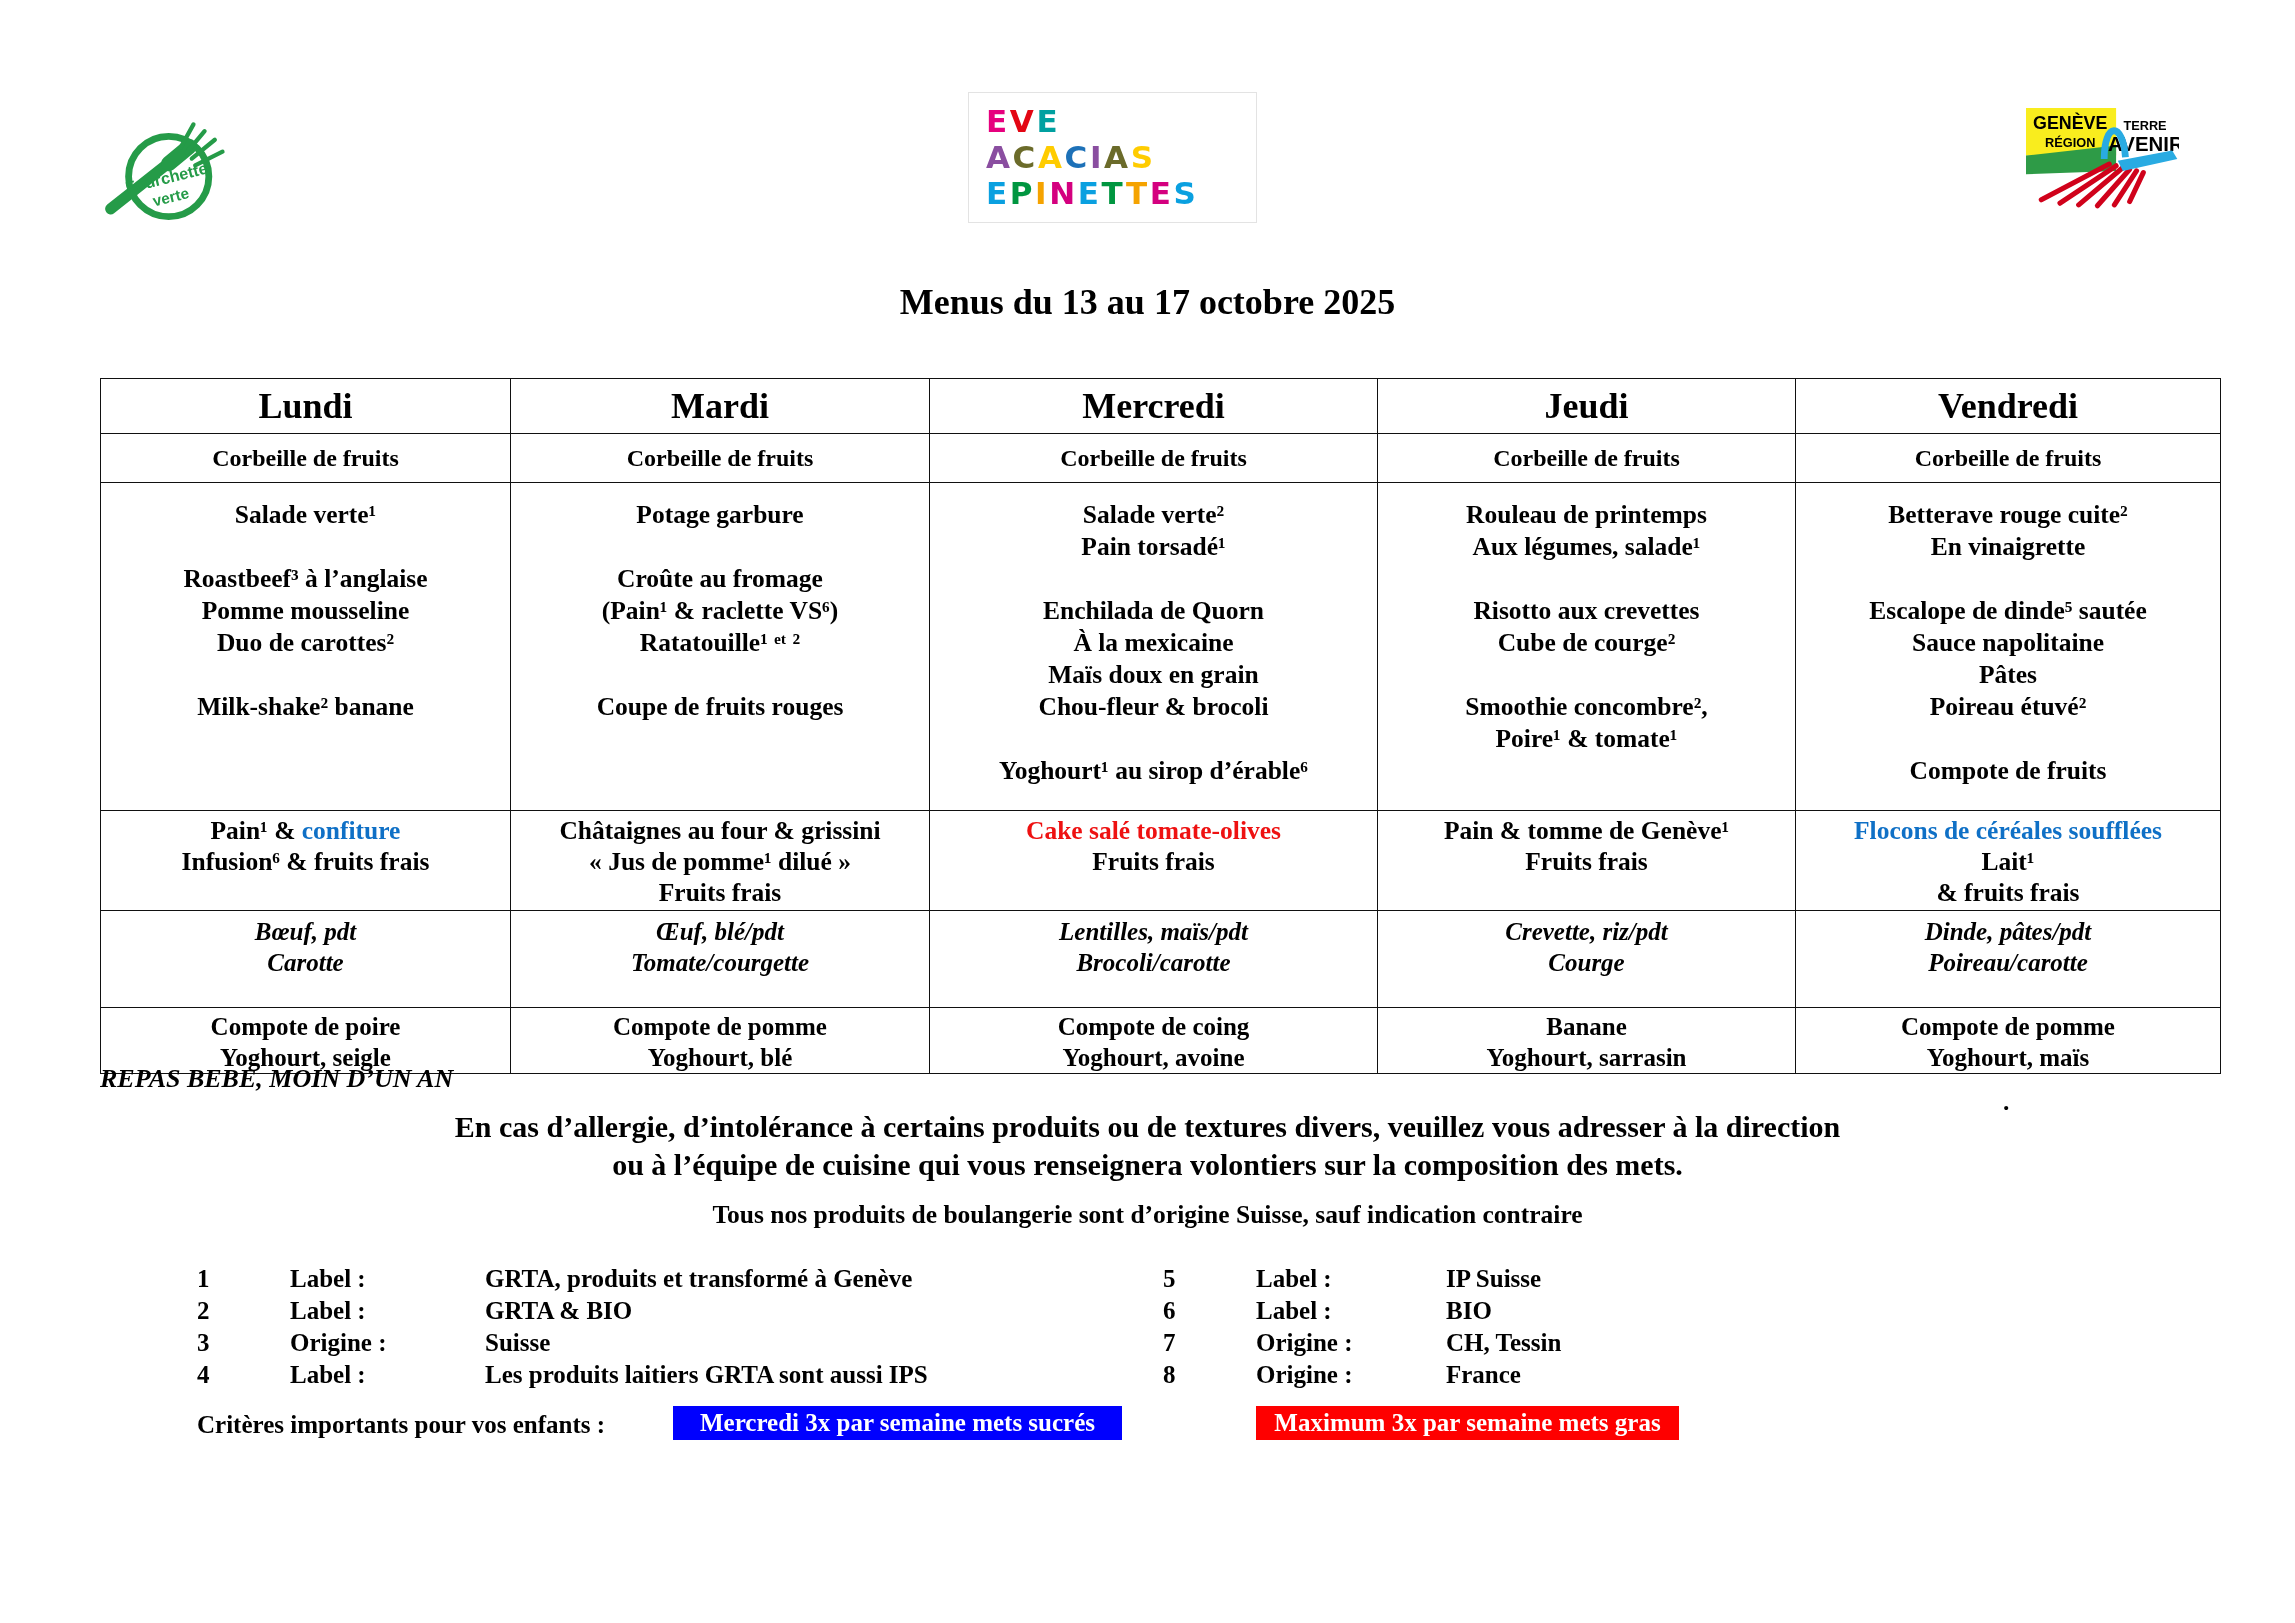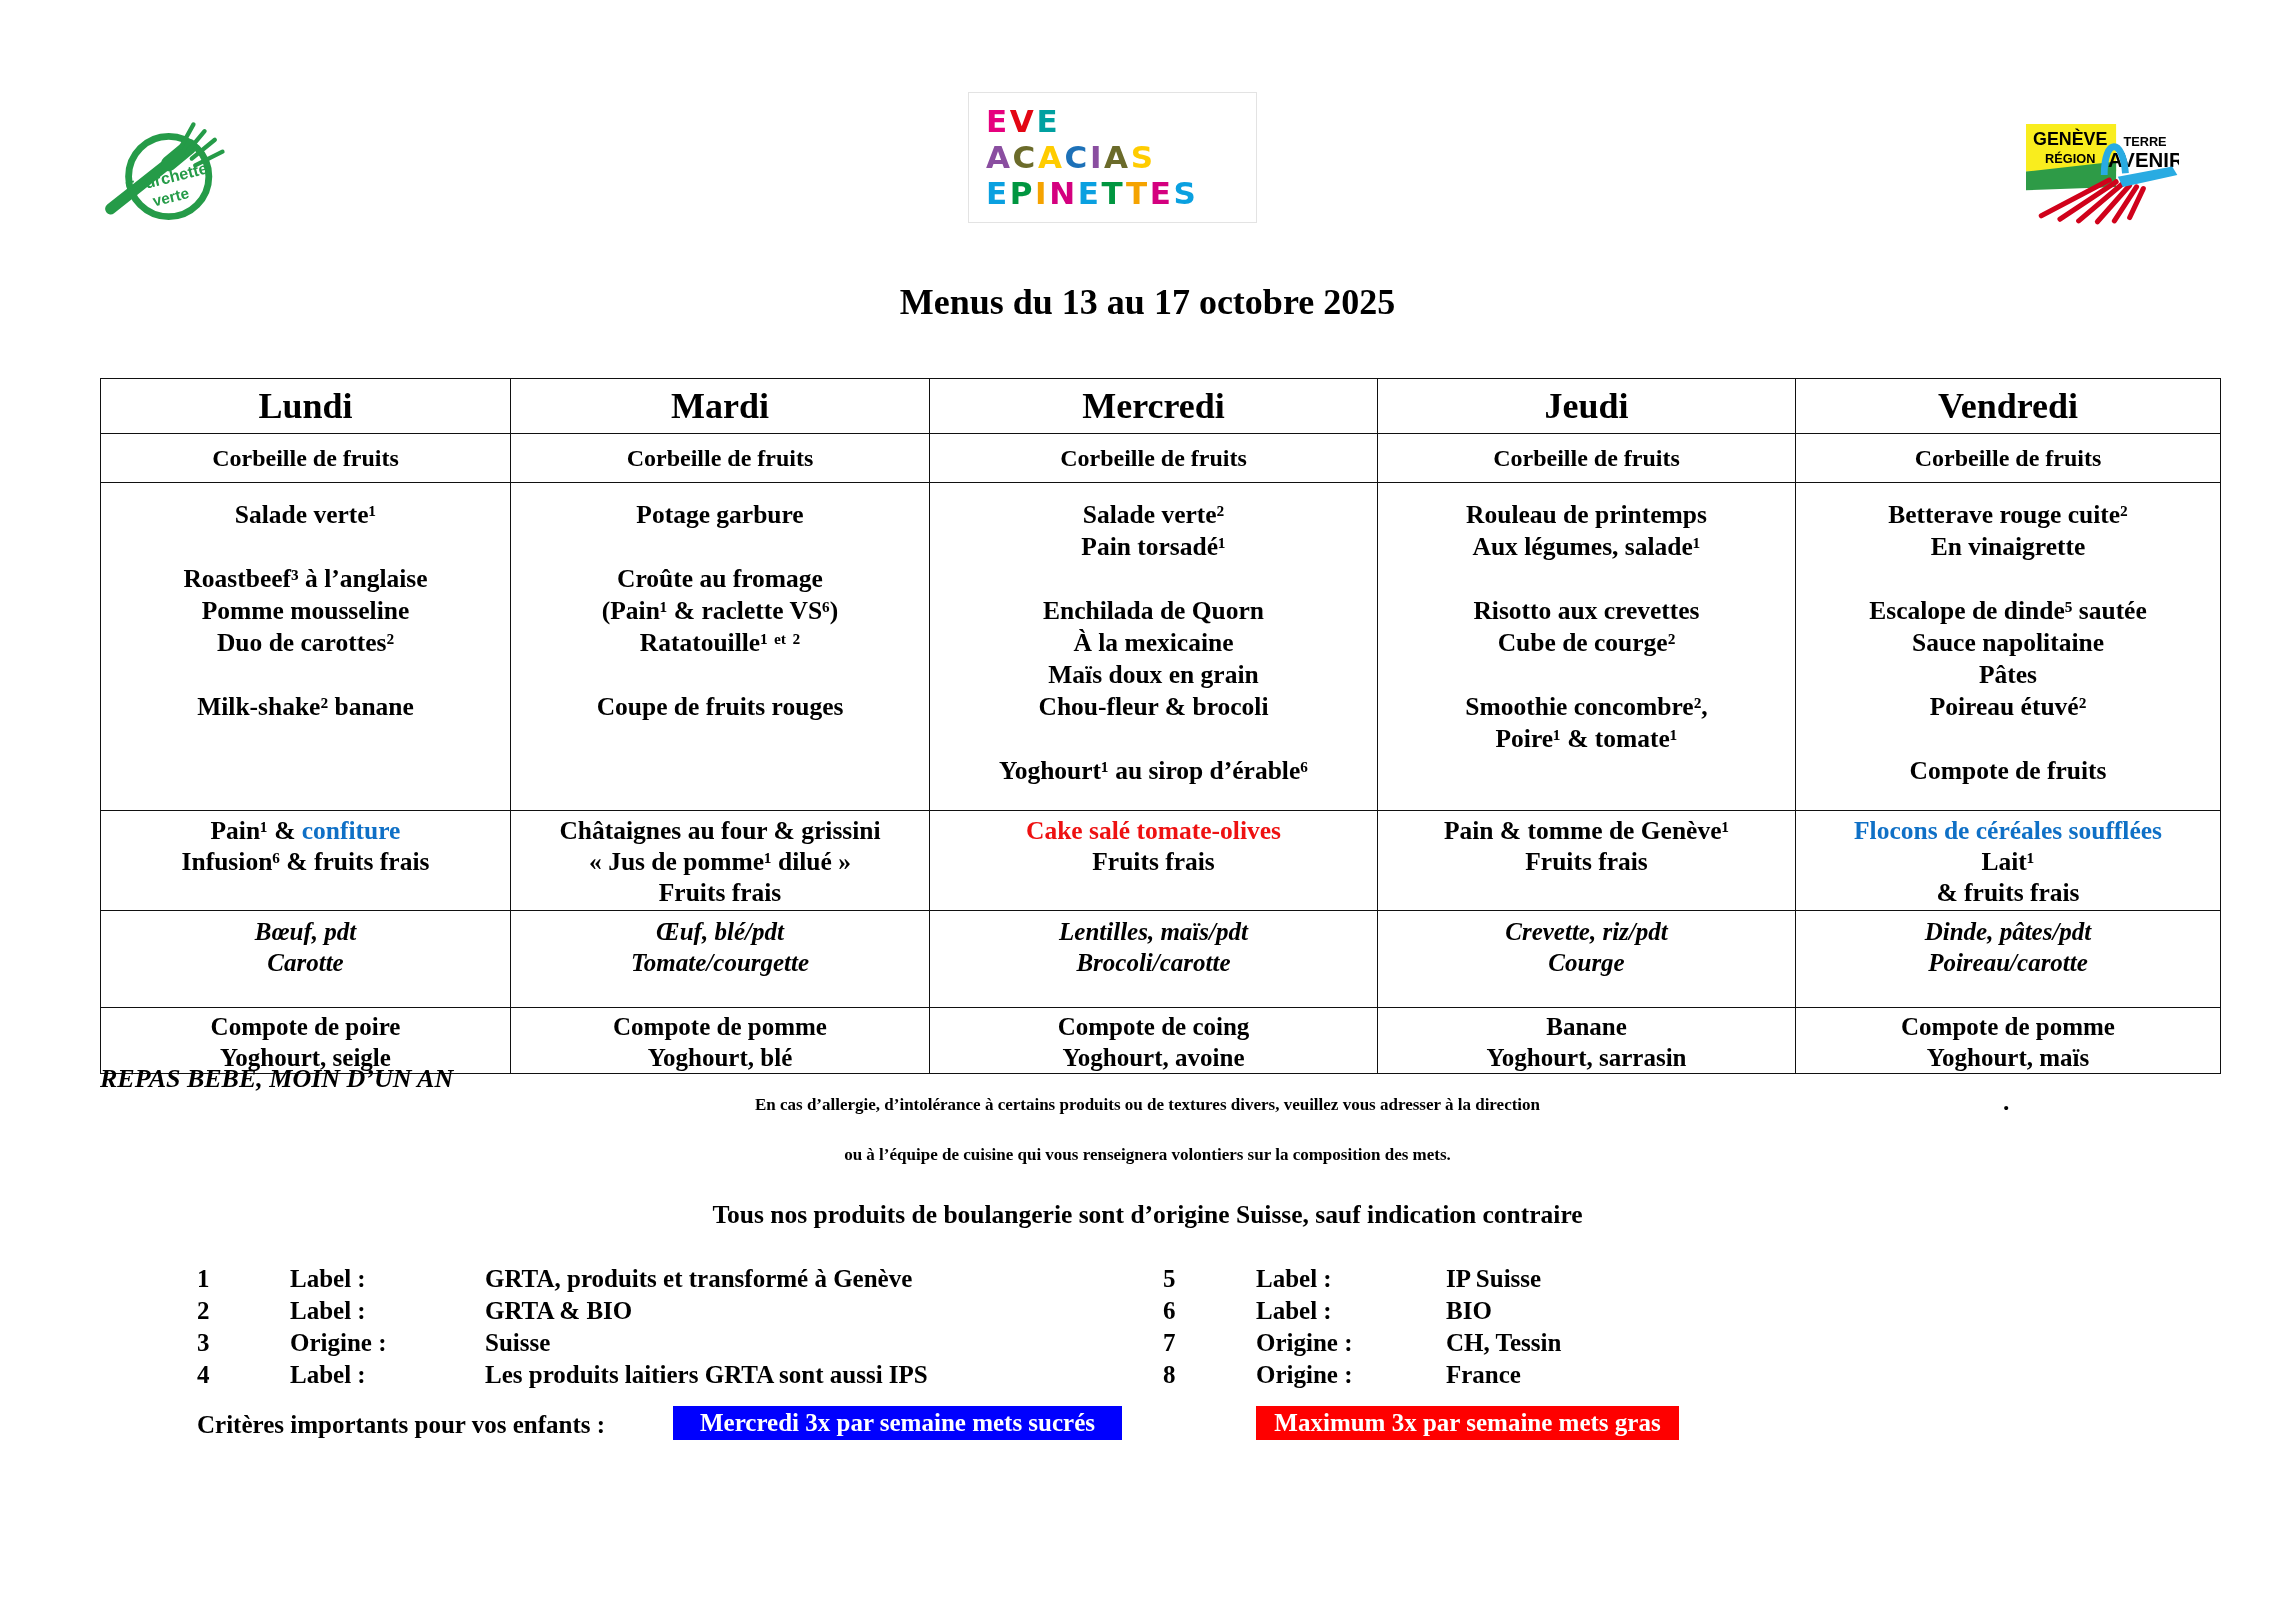--- a/index.html
+++ b/index.html
@@ -5,21 +5,21 @@
   html,body{margin:0;padding:0;background:#fff;}
   .page{position:relative;width:2295px;height:1623px;background:#fff;overflow:hidden;
         font-family:"Liberation Serif","DejaVu Serif","DejaVu Sans",serif;color:#000;}
 
   
   .logo-left{position:absolute;left:98px;top:115px;width:138px;height:111px;}
   .logo-center{position:absolute;left:968px;top:92px;width:289px;height:131px;
                border:0.9px solid #e3e3e3;background:#fff;box-sizing:border-box;padding:10.2px 0 0 17px;}
   .eve-line{font-family:"DejaVu Sans","Liberation Sans",sans-serif;font-weight:bold;
             font-size:31px;line-height:36px;letter-spacing:2.6px;}
-  .logo-right{position:absolute;left:2026px;top:124px;width:153px;height:102px;}
+  .logo-right{position:absolute;left:2026px;top:108px;width:153px;height:102px;}
 
   
   .title{position:absolute;left:0;top:281px;width:2295px;text-align:center;
          font-size:36px;font-weight:bold;}
 
   
   table.menu{position:absolute;left:100px;top:378px;width:2120px;border-collapse:collapse;
              table-layout:fixed;}
   table.menu td{border:1.7px solid #111;text-align:center;padding:0 5.1px;overflow:hidden;}
   tr.r-days td{height:54px;vertical-align:middle;font-size:36px;font-weight:bold;}
@@ -31,22 +31,22 @@
   tr.r-baby1 td{height:91px;vertical-align:top;font-size:25px;font-weight:bold;font-style:italic;
                 line-height:31px;padding-top:5.1px;white-space:pre-line;}
   tr.r-baby2 td{height:60px;vertical-align:top;font-size:25px;font-weight:bold;
                 line-height:31px;padding-top:3.4px;white-space:pre-line;}
   .txt-blue{color:var(--accent-blue-text,#0F70C6);}
   .txt-red{color:var(--accent-red-text,#EE1111);}
 
   
   .repas-bebe{position:absolute;left:100px;top:1064px;font-size:26px;font-weight:bold;font-style:italic;}
   .stray-period{position:absolute;left:2003px;top:1087px;font-size:25.5px;font-weight:bold;}
-  .allergy{position:absolute;left:0;top:1080px;width:2295px;text-align:center;
-           font-size:17px;font-weight:bold;line-height:50px;white-space:pre-line;}
+  .allergy{position:absolute;left:0;top:1108px;width:2295px;text-align:center;
+           font-size:30px;font-weight:bold;line-height:38px;white-space:pre-line;}
   .boulangerie{position:absolute;left:0;top:1200px;width:2295px;text-align:center;
                font-size:25.5px;font-weight:bold;}
   .labels-col{position:absolute;display:grid;grid-row-gap:0;font-size:25px;font-weight:bold;}
   .labels-col .cell{height:32px;line-height:32px;white-space:nowrap;}
   .labels-left{left:197px;top:1263px;grid-template-columns:93px 195px auto;}
   .labels-right{left:1163px;top:1263px;grid-template-columns:93px 190px auto;}
   .criteria-label{position:absolute;left:197px;top:1411px;font-size:25px;font-weight:bold;}
   .hl-box{position:absolute;top:1406px;height:34px;line-height:34px;text-align:center;
           color:#fff;font-size:25px;font-weight:bold;white-space:nowrap;}
   .hl-blue{left:673px;width:449px;background:var(--highlight-blue,#0000FE);}

